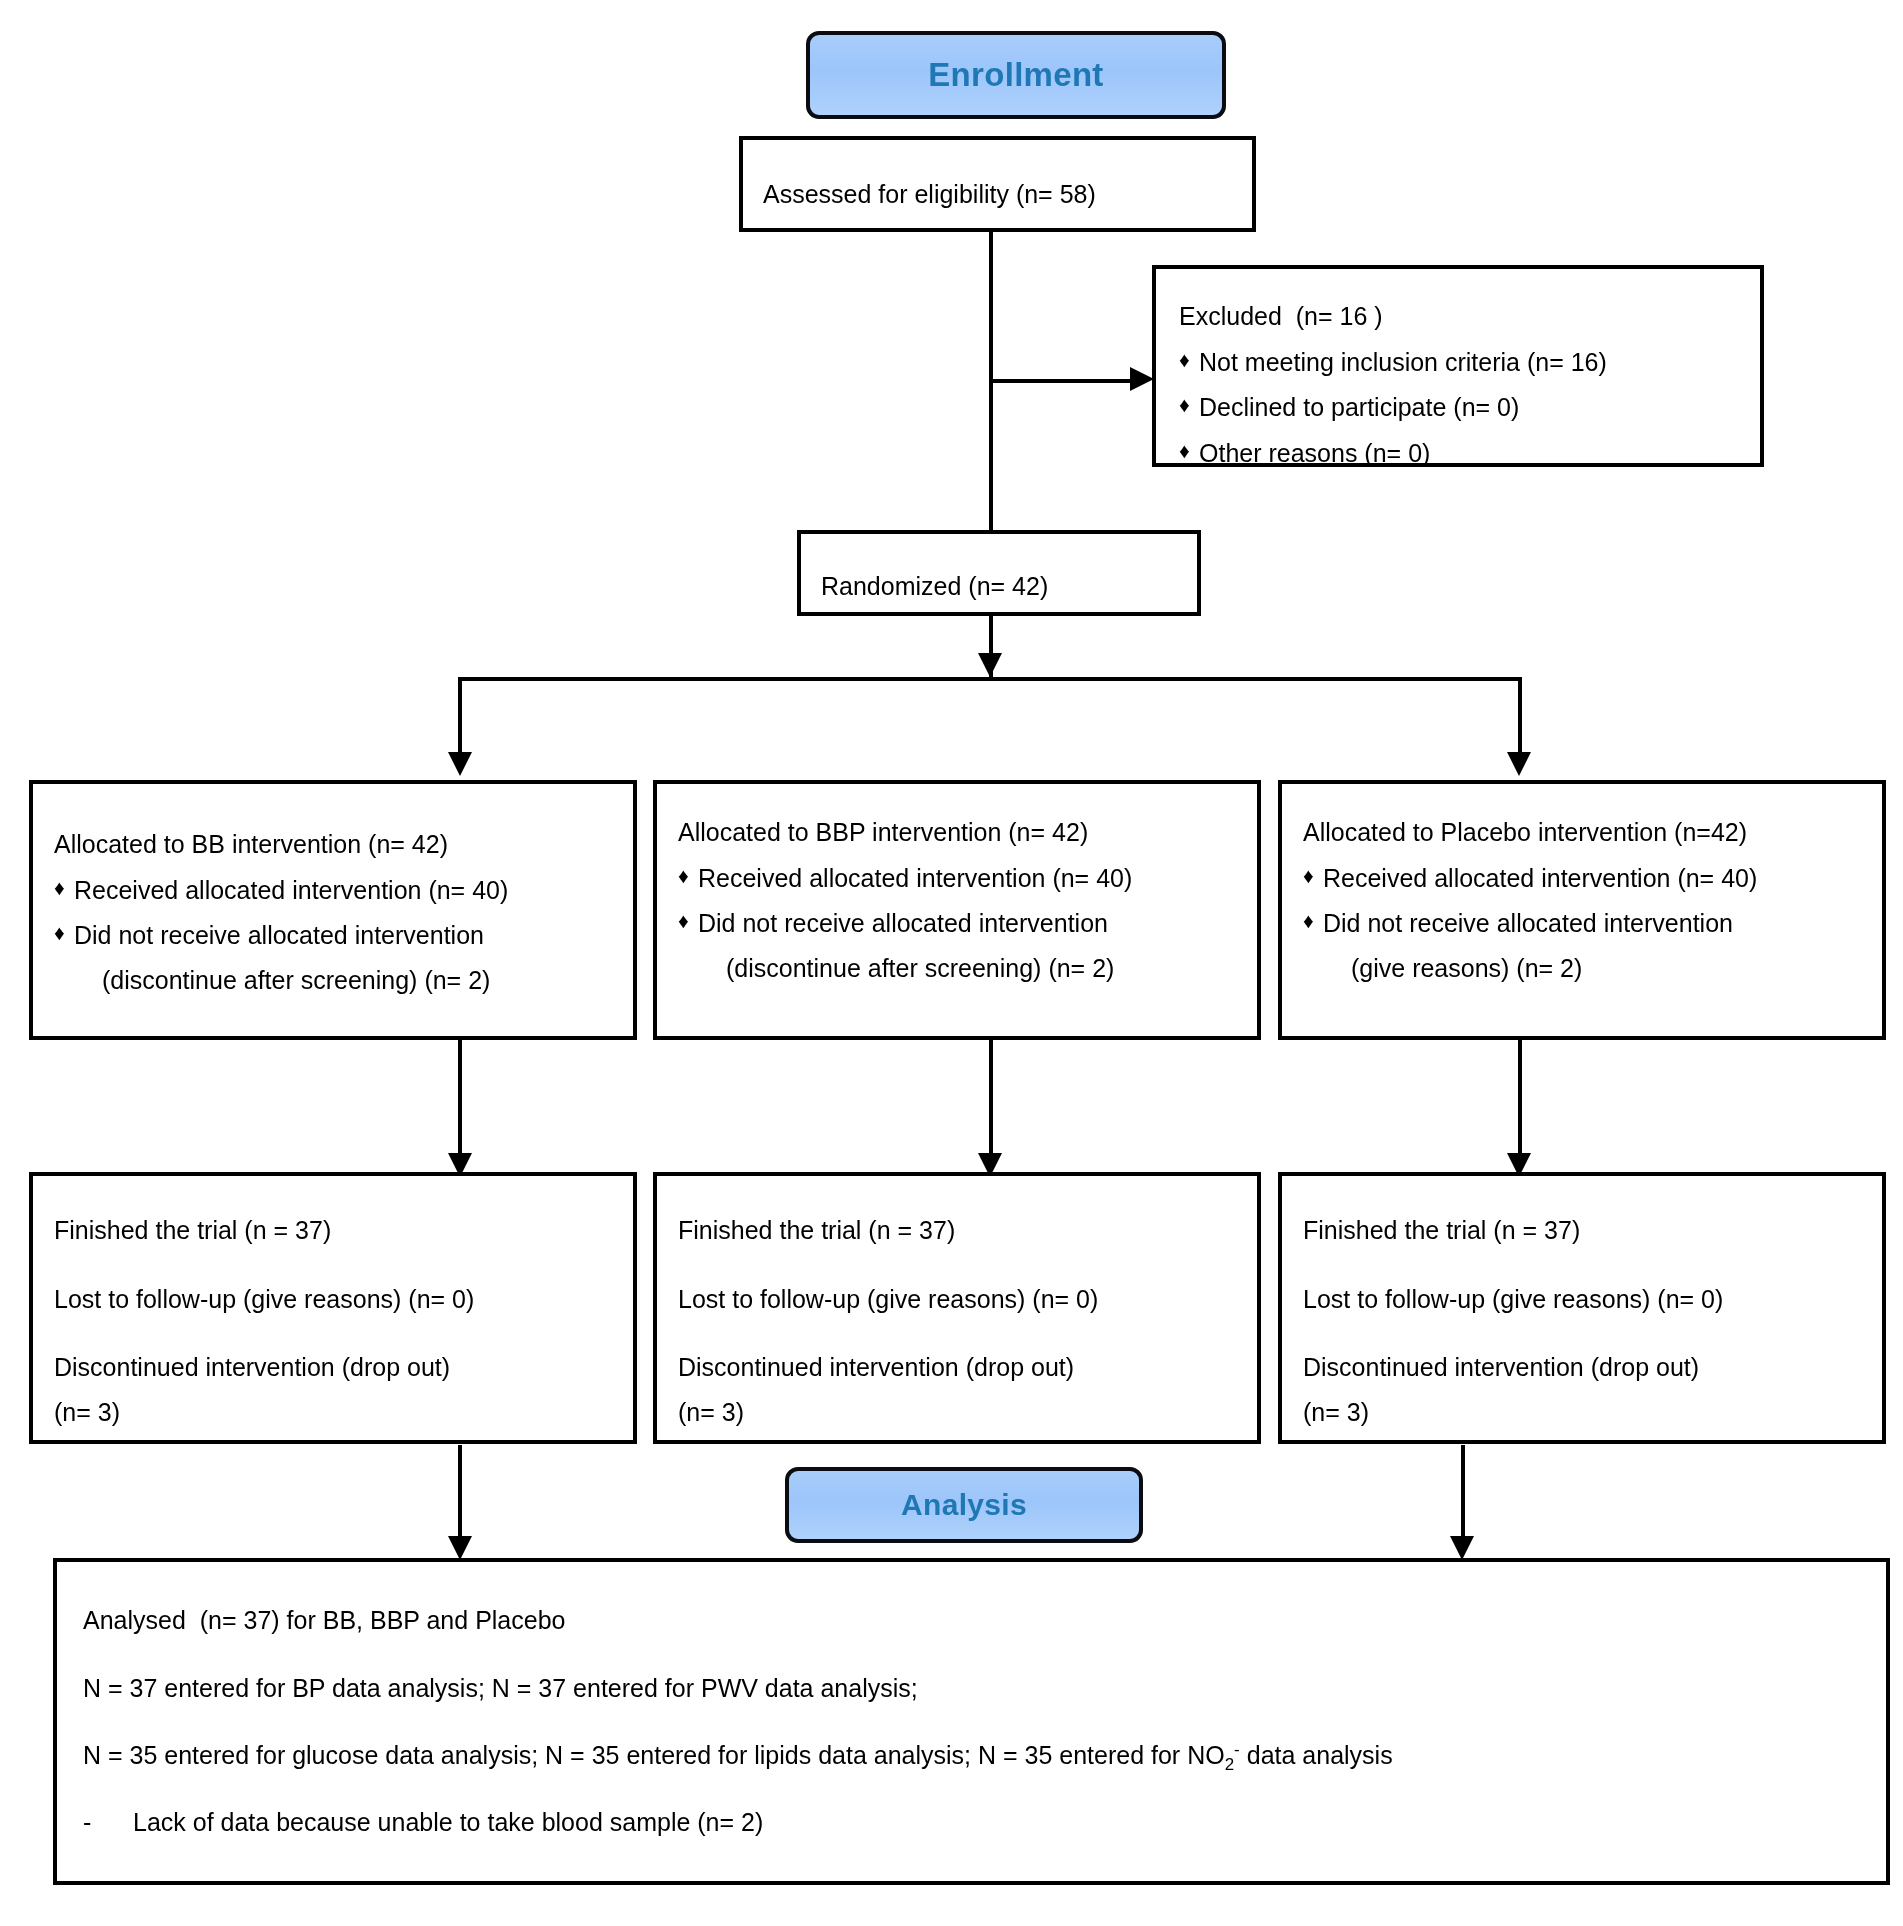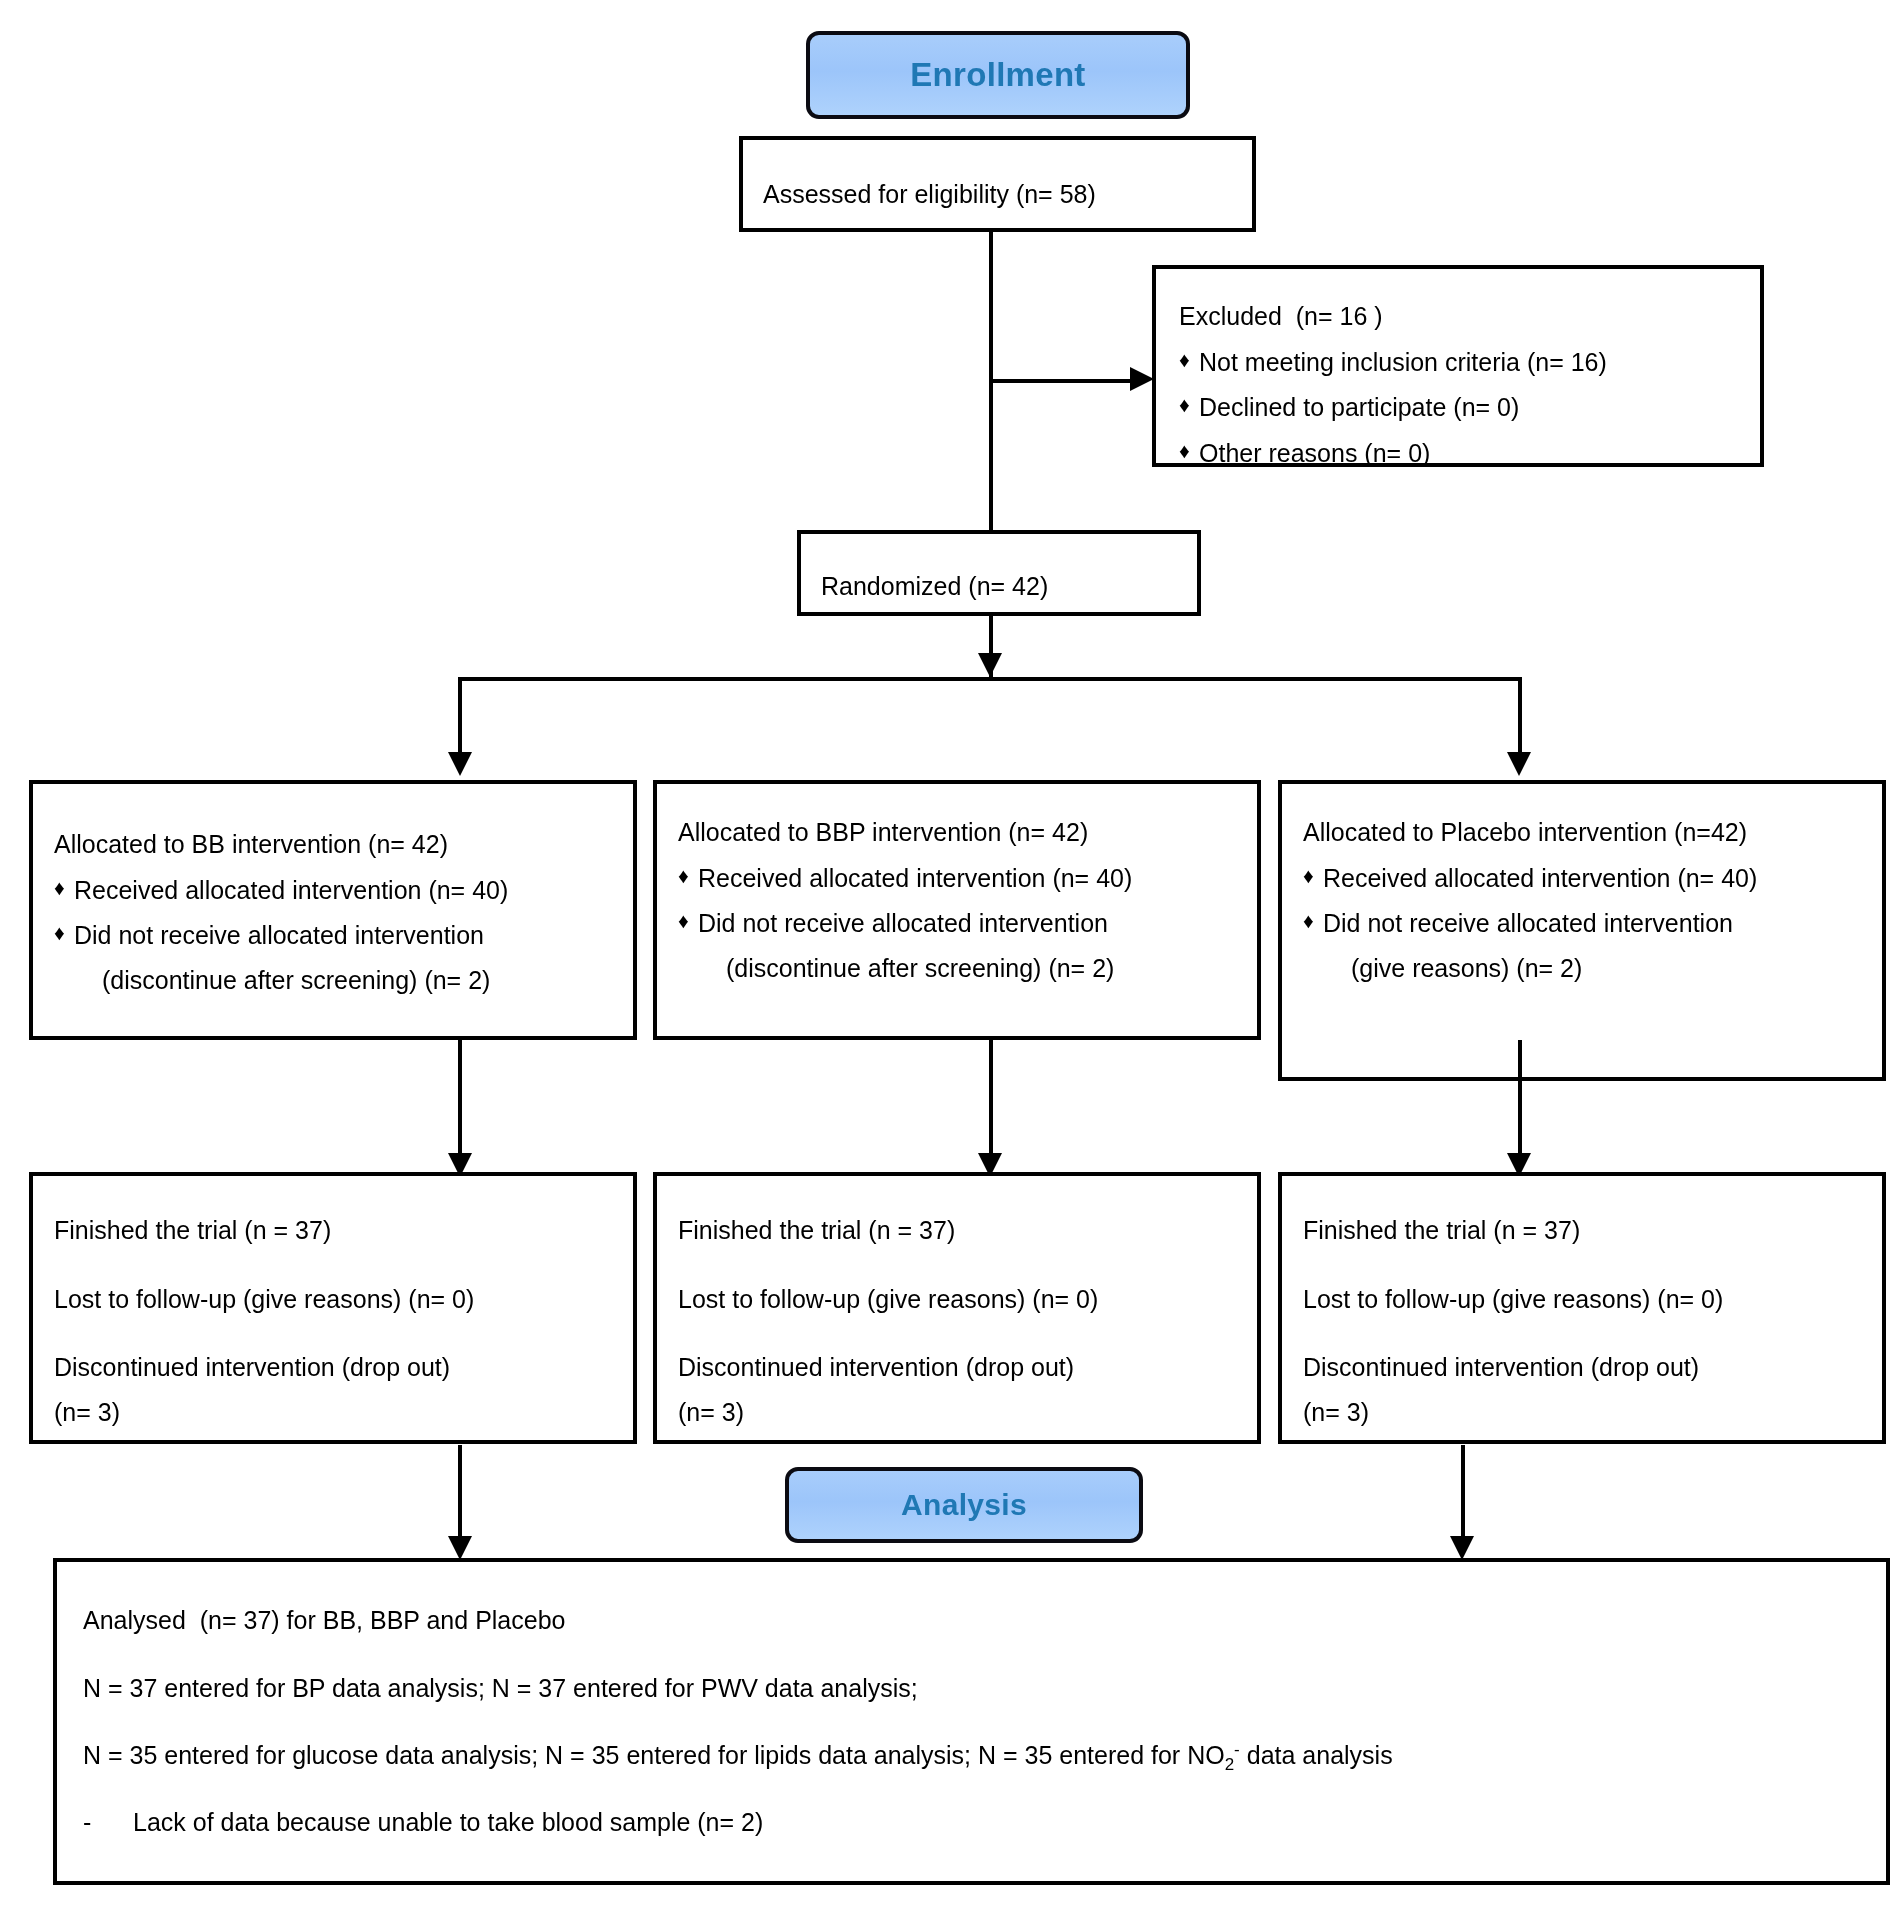--- a/index.html
+++ b/index.html
@@ -119,21 +119,21 @@
     border-left: 24px solid #000000;
   }
   sub { font-size: 0.68em; vertical-align: sub; }
   sup { font-size: 0.68em; vertical-align: super; }
 </style>
 </head>
 <body>
 
 <div id="canvas">
 
-  <div class="stage-pill" style="left:806px; top:31px; width:384px; height:88px;">
+  <div class="stage-pill" style="left:806px; top:31px; width:420px; height:88px;">
     <span class="stage-label" style="font-size:33px;">Enrollment</span>
   </div>
 
   <div class="box" style="left:739px; top:136px; width:517px; height:96px;">
     <div class="box-inner" style="padding-top:26px;">
       <div class="line">Assessed for eligibility (n= 58)</div>
     </div>
   </div>
 
   <div class="vline" style="left:989px; top:232px; height:298px;"></div>
@@ -201,21 +201,21 @@
         <span class="btxt">Received allocated intervention (n= 40)</span>
       </div>
       <div class="bul" style="margin-bottom:3px;">
         <span class="dia">♦</span>
         <span class="btxt">Did not receive allocated intervention</span>
       </div>
       <div class="line" style="margin-left:48px;">(discontinue after screening) (n= 2)</div>
     </div>
   </div>
 
-  <div class="box" style="left:1278px; top:780px; width:608px; height:301px;">
+  <div class="box" style="left:1278px; top:780px; width:608px; height:260px;">
     <div class="box-inner" style="padding-top:20px; padding-left:21px;">
       <div class="line">Allocated to Placebo intervention (n=42)</div>
       <div class="bul">
         <span class="dia">♦</span>
         <span class="btxt">Received allocated intervention (n= 40)</span>
       </div>
       <div class="bul" style="margin-bottom:3px;">
         <span class="dia">♦</span>
         <span class="btxt">Did not receive allocated intervention</span>
       </div>

